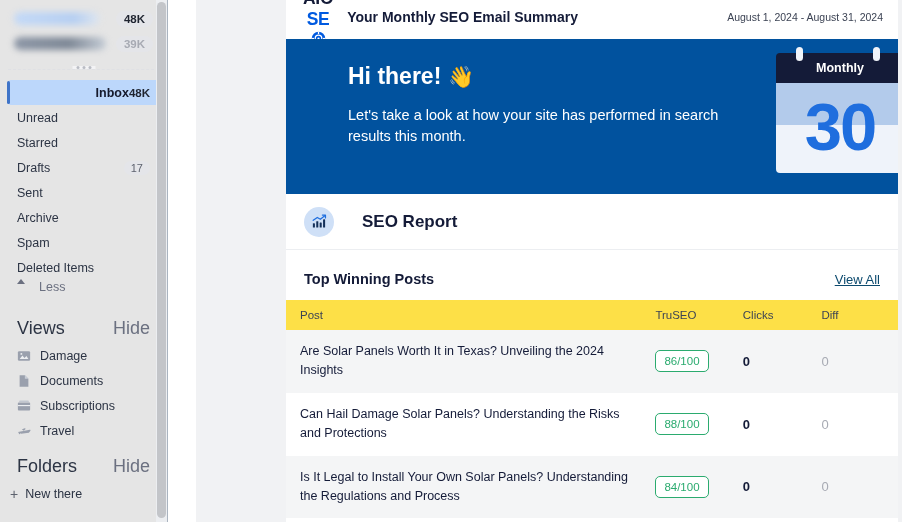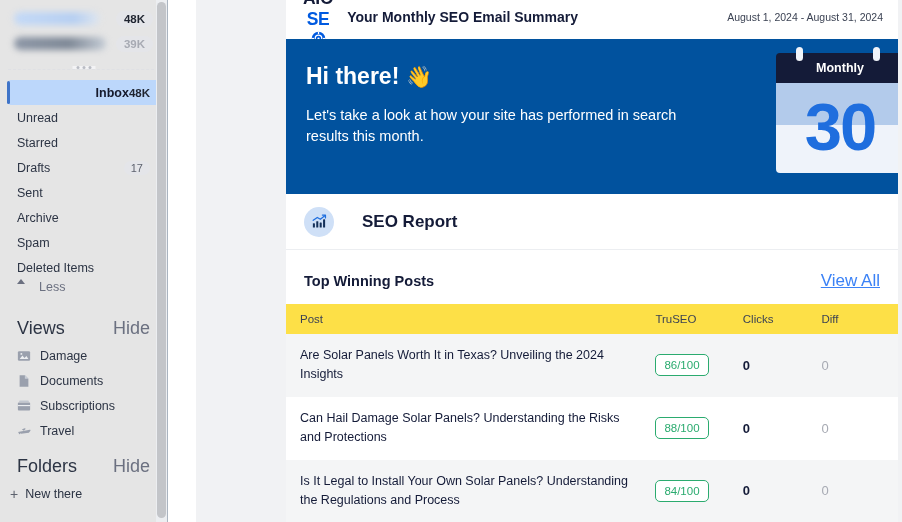--- a/index.html
+++ b/index.html
@@ -136,21 +136,21 @@
   .logo .se { color: #005ae0; }
   .logo .mark { width: 15px; height: 15px; margin-left: 1px; display: block; }
   .email-title { font-size: 14px; font-weight: bold; color: #141b38; white-space: nowrap; }
   .email-daterange { margin-left: auto; font-size: 10.5px; color: #3c4354; white-space: nowrap; }
 
   
   .hero {
     position: relative; margin: 6px 0 0 0; height: 155px;
     background: #01529e; overflow: hidden;
   }
-  .hero-inner { padding: 24px 8px 0 20px; position: relative; z-index: 2; }
+  .hero-inner { padding: 24px 8px 0 20px; position: relative; z-index: 2; margin-left: 42px; }
   .hero-hi {
     font-size: 23px; font-weight: bold; color: #ffffff;
     display: flex; align-items: center; gap: 7px;
   }
   .wave { font-size: 21px; line-height: 1; }
   .hero-sub {
     margin-top: 15px; font-size: 14.5px; color: #ffffff; line-height: 1.45;
     max-width: 400px;
   }
   .calendar {
@@ -193,21 +193,21 @@
     background: #cfe0f7; display: flex; align-items: center; justify-content: center;
     flex: 0 0 30px;
   }
   .report-title { font-size: 17px; font-weight: bold; color: #141b38; }
 
   .posts-head {
     display: flex; align-items: center; justify-content: space-between;
     padding: 21px 18px 13px 18px;
   }
   .posts-title { font-size: 14.5px; font-weight: bold; color: #141b38; }
-  .view-all { font-size: 17px; color: #3b82f6; text-decoration: underline; cursor: pointer; }
+  .view-all { font-size: 13px; color: #0c4a6e; text-decoration: underline; cursor: pointer; }
 
   table.posts { width: 100%; border-collapse: collapse; table-layout: fixed; }
   table.posts th {
     background: #fde047; text-align: left;
     font-size: 11.5px; font-weight: normal; color: #3c4354;
     padding: 9px 0 9px 0; height: 30px;
   }
   table.posts th.c-post { padding-left: 14px; }
   table.posts td {
     font-size: 12.5px; color: #141b38; vertical-align: middle;

